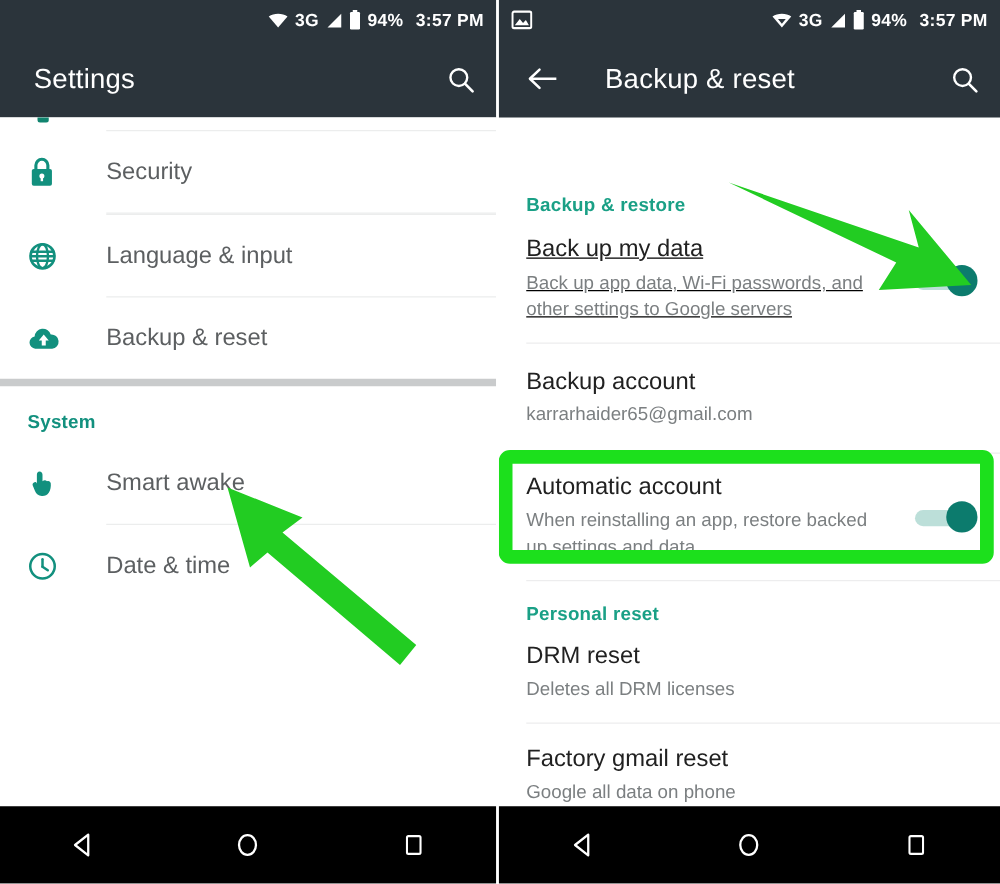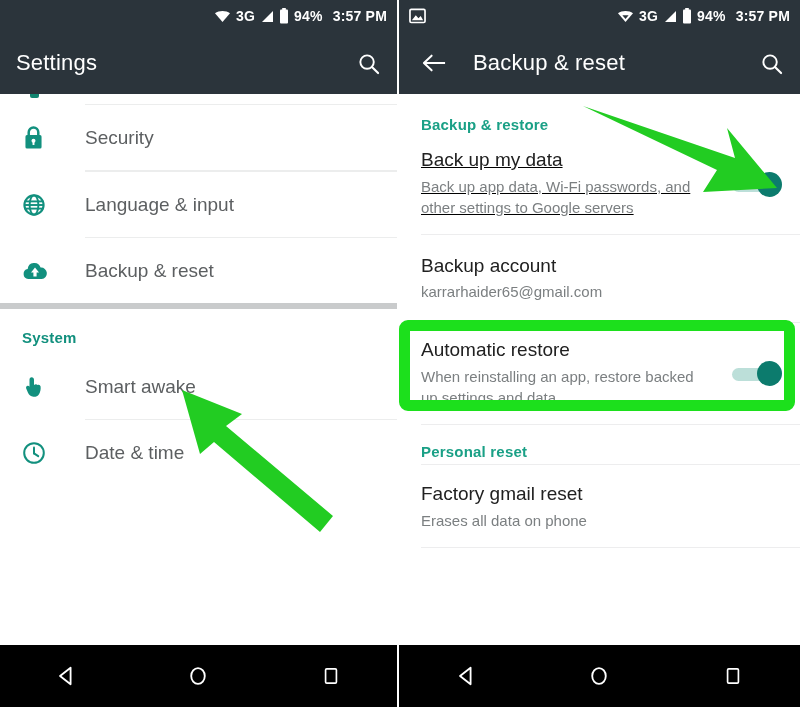--- a/index.html
+++ b/index.html
@@ -24,21 +24,21 @@
   .sb-left { flex:1; display:flex; align-items:center; gap:6px; }
   .sb-right { display:flex; align-items:center; gap:5px; }
   .sb-text { font-size:14px; letter-spacing:.2px; }
   .sb-ico { display:inline-flex; align-items:center; }
 
   
   .appbar {
     height:62px; background:#2b343b; color:#fff;
     display:flex; align-items:center; padding:0 16px; gap:18px;
   }
-  .appbar .title { font-size:22px; font-weight:normal; letter-spacing:.2px; }
+  .appbar .title { font-size:22px; font-weight:normal; letter-spacing:.2px;margin-left:11px; }
   .appbar .spacer { flex:1; }
   .back-btn { width:26px; height:26px; display:flex; align-items:center; justify-content:center; }
   .search-btn { width:26px; height:26px; display:flex; align-items:center; justify-content:center; }
 
   
   .list { background:#fff; }
   .sep-top { height:1px; background:#eceded; margin-left:85px; }
   .row {
     display:flex; align-items:center;
     height:65px; padding:0 16px;
@@ -100,21 +100,21 @@
 
   
   .navbar {
     position:absolute; bottom:0; left:0; right:0;
     height:62px; background:#000;
     display:flex; align-items:center; justify-content:space-around;
   }
   .navbar .nb { width:44px; height:30px; display:flex; align-items:center; justify-content:center; }
 
   .content-area { position:relative; height:551px; overflow:hidden; background:#fff; }
-  .panel.right .content-area { height:551px; }
+  .panel.right .content-area { height:551px;margin-top:40px; }
 </style>
 </head>
 <body>
 
 <div class="stage">
 
   <div class="panel left">
 
     <div class="statusbar">
       <div class="sb-left"></div>
@@ -315,36 +315,40 @@
       </div>
       <div class="pref-div"></div>
 
       <div class="pref" style="padding-top:18px; padding-bottom:20px;">
         <div class="t">Backup account</div>
         <div class="s">karrarhaider65@gmail.com</div>
       </div>
       <div class="pref-div"></div>
 
       <div class="pref" style="padding-top:14px;">
-        <div class="t">Automatic restore</div>
+        <div class="t">Automatic account</div>
         <div class="s">When reinstalling an app, restore backed up settings and data</div>
         <span class="toggle">
           <span class="track"></span>
           <span class="thumb"></span>
         </span>
       </div>
       <div class="pref-div"></div>
 
       <div class="r-section-head" style="padding-top:18px;">Personal reset</div>
 
+      <div class="pref" style="padding-top:8px; padding-bottom:16px;">
+        <div class="t">DRM reset</div>
+        <div class="s">Deletes all DRM licenses</div>
+      </div>
       <div class="pref-div"></div>
 
       <div class="pref" style="padding-top:16px; padding-bottom:16px;">
         <div class="t">Factory gmail reset</div>
-        <div class="s">Erases all data on phone</div>
+        <div class="s">Google all data on phone</div>
       </div>
       <div class="pref-div"></div>
 
       <div class="hl-box"></div>
 
       <svg class="arrow-svg" style="left:178px; top:2px;" width="220" height="120" viewBox="0 0 220 120">
         <path d="M6 10 L158 62 L150 32 L200 92 L126 96 L140 74 Z" fill="#22cc22"></path>
       </svg>
     </div>
 

